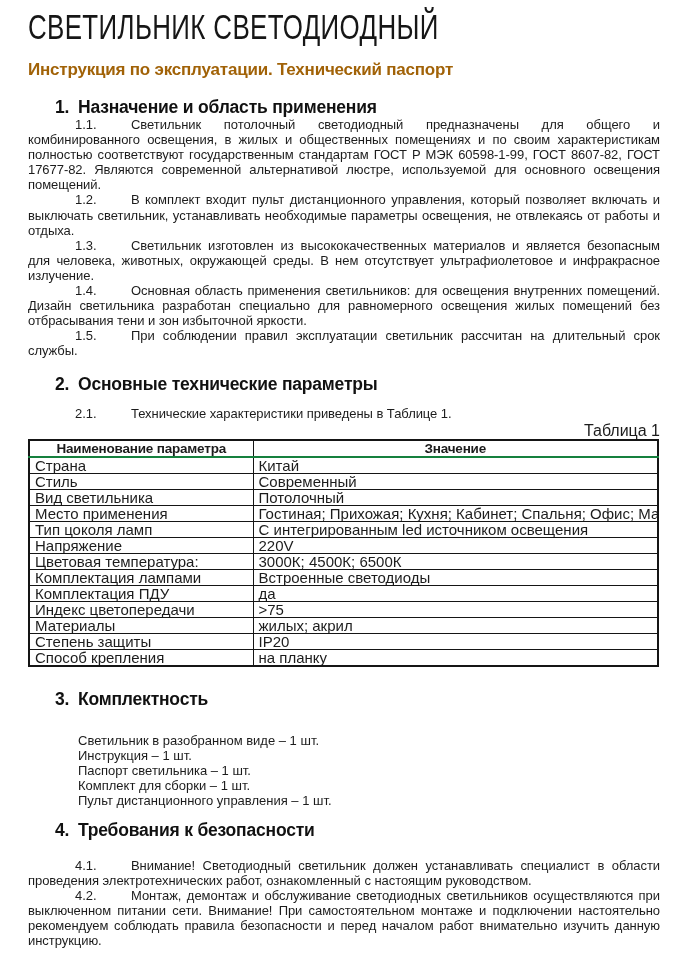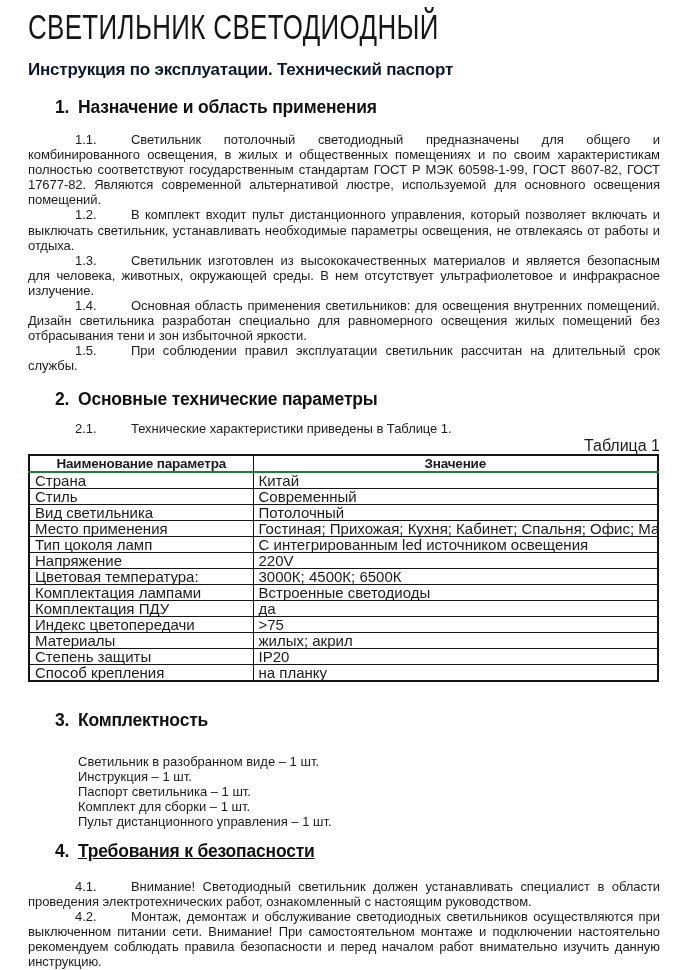--- a/index.html
+++ b/index.html
@@ -22,39 +22,39 @@
     letter-spacing: 0.5px;
     color: #161616;
     transform: scaleX(0.74);
     transform-origin: 0 50%;
   }
   .subtitle {
     margin-top: 14px;
     font-size: 17px;
     font-weight: 700;
     letter-spacing: -0.2px;
-    color: #0f172a;
+    color: #a16207;
   }
   .sec-heading {
     font-weight: 700;
     font-size: 17.5px;
     line-height: 20px;
     letter-spacing: -0.2px;
     color: #111;
   }
   .sec-heading .hnum { display: inline-block; margin-left: 27px; min-width: 23px; }
   .para {
     font-size: 13px;
     line-height: 15.1px;
     text-align: justify;
     letter-spacing: -0.05px;
   }
   .para .pnum { display: inline-block; margin-left: 47px; width: 56px; }
   #sec1-heading { margin-top: 17px; }
-  #sec1-body { margin-top: 15px; }
+  #sec1-body { }
   #sec2-heading { margin-top: 15px; }
   #para-2-1 { margin-top: 12px; }
   .tbl-caption {
     margin-top: 4px;
     margin-bottom: 2px;
     text-align: right;
     font-size: 16px;
     line-height: 12px;
   }
   table.params {
@@ -73,24 +73,24 @@
     overflow: hidden;
     text-align: left;
   }
   .params th {
     font-size: 13.5px;
     font-weight: 700;
     text-align: center;
     border-bottom: 2px solid #15803d;
     letter-spacing: -0.2px;
   }
-  #sec3-heading { margin-top: 28px; }
+  #sec3-heading { margin-top: 22px; }
   #sec3-list { margin-top: 24px; }
   .citem { margin-left: 50px; font-size: 13px; line-height: 15.2px; }
-  #sec4-heading { margin-top: 11px; text-decoration: underline; }
+  #sec4-heading { margin-top: 11px; }
   #sec4-body { margin-top: 18px; }
 </style>
 </head>
 <body>
 
 <div class="page">
 
   <div class="doc-title">СВЕТИЛЬНИК СВЕТОДИОДНЫЙ</div>
 
   <div class="subtitle">Инструкция по эксплуатации.  Технический паспорт</div>

